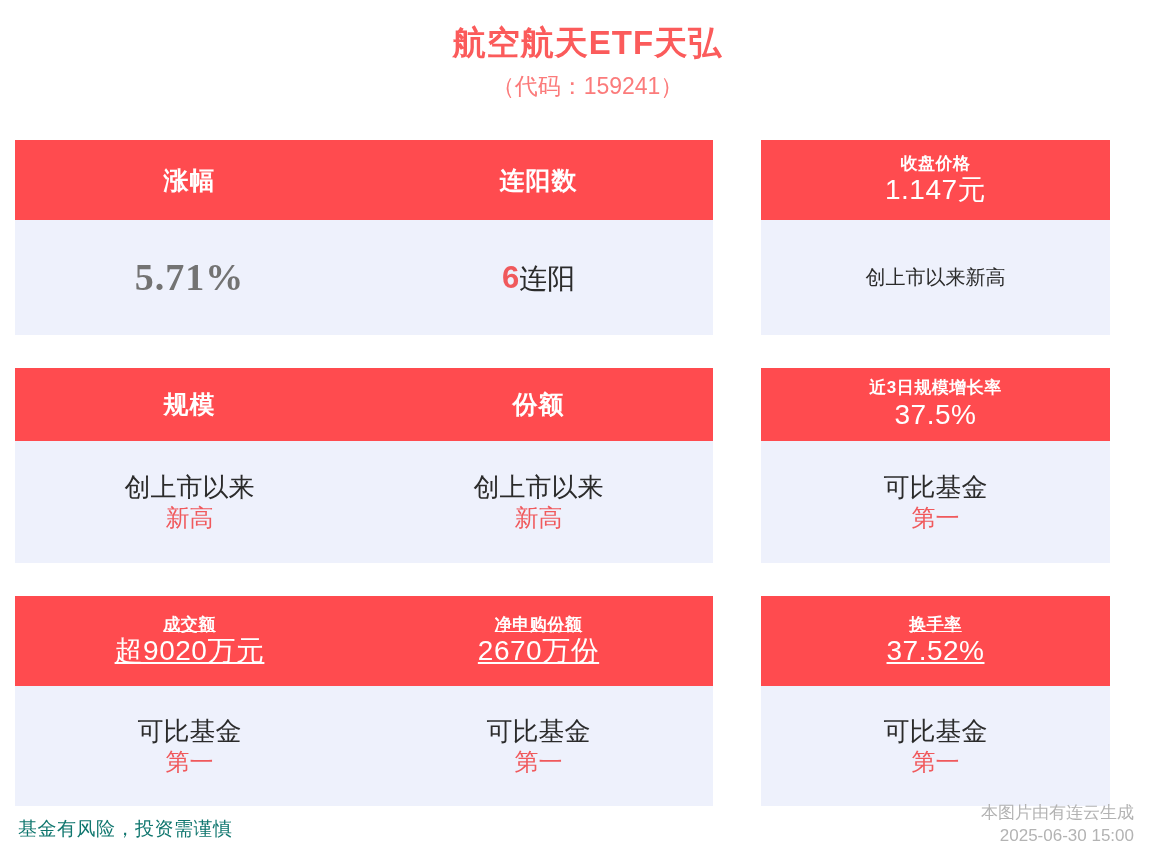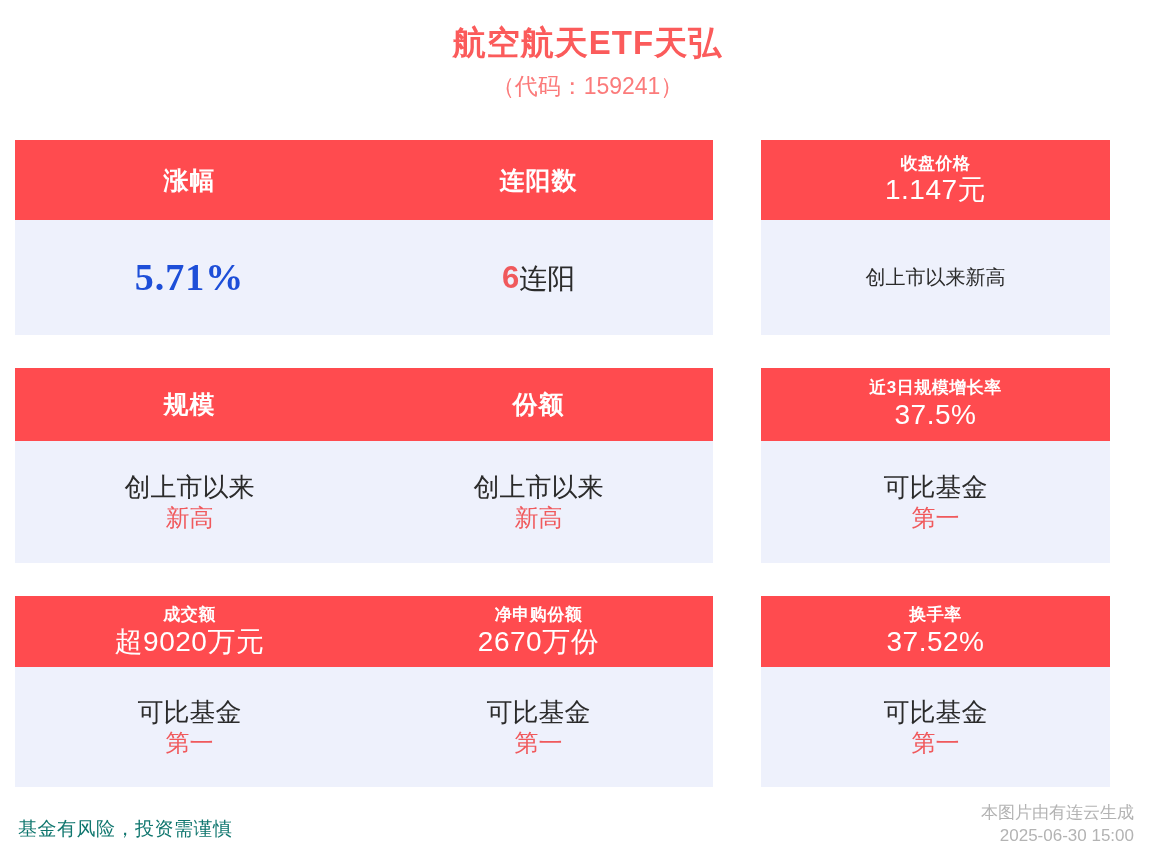--- a/index.html
+++ b/index.html
@@ -45,21 +45,21 @@
   }
   .row {
     display: flex;
     justify-content: flex-start;
     margin-bottom: 33px;
   }
   .row.row-1 .card-head { height: 80px; }
   .row.row-1 .card-body { height: 115px; }
   .row.row-2 .card-head { height: 73px; }
   .row.row-2 .card-body { height: 122px; }
-  .row.row-3 .card-head { height: 71px; }
+  .row.row-3 .card-head { height: 90px; text-decoration: underline; }
   .row.row-3 .card-body { height: 120px; }
 
   .card {
     width: 349px;
     display: flex;
     flex-direction: column;
   }
   .card:last-child { margin-right: 8px; padding-left: 48px; }
 
   .card-head {
@@ -97,21 +97,21 @@
     justify-content: center;
     text-align: center;
     line-height: 1.16;
   }
   .body-single {
     font-size: 20px;
     color: #2b2b2b;
   }
   .body-single.accent {
     font-size: 38px;
-    color: #1d4ed8;
+    color: #737373;
     font-family: "Liberation Serif", "DejaVu Serif", serif;
     font-weight: bold;
     letter-spacing: 1px;
   }
   .body-mixed {
     font-size: 28px;
     color: #2b2b2b;
   }
   .body-mixed .num {
     color: #f0595c;

